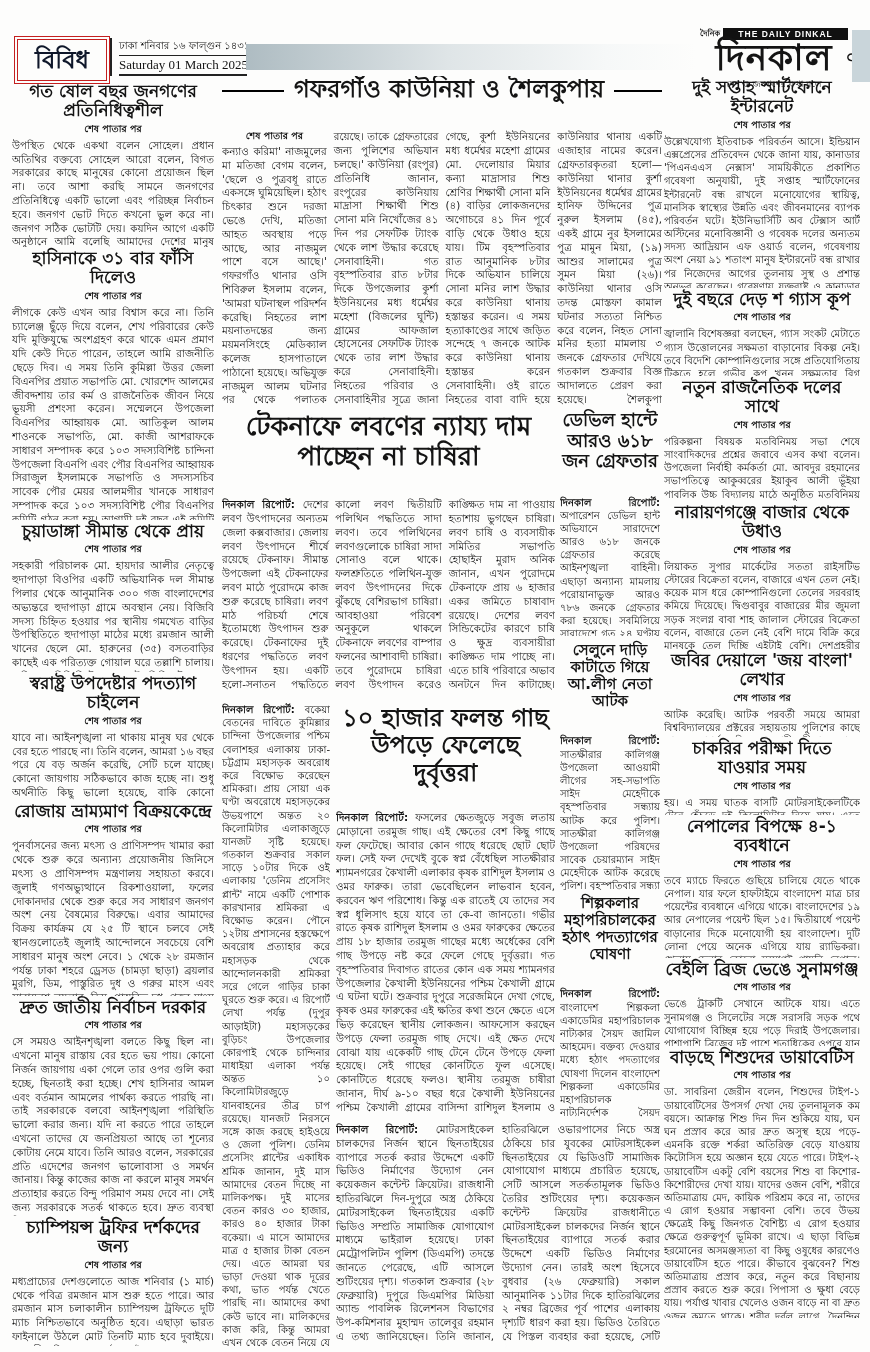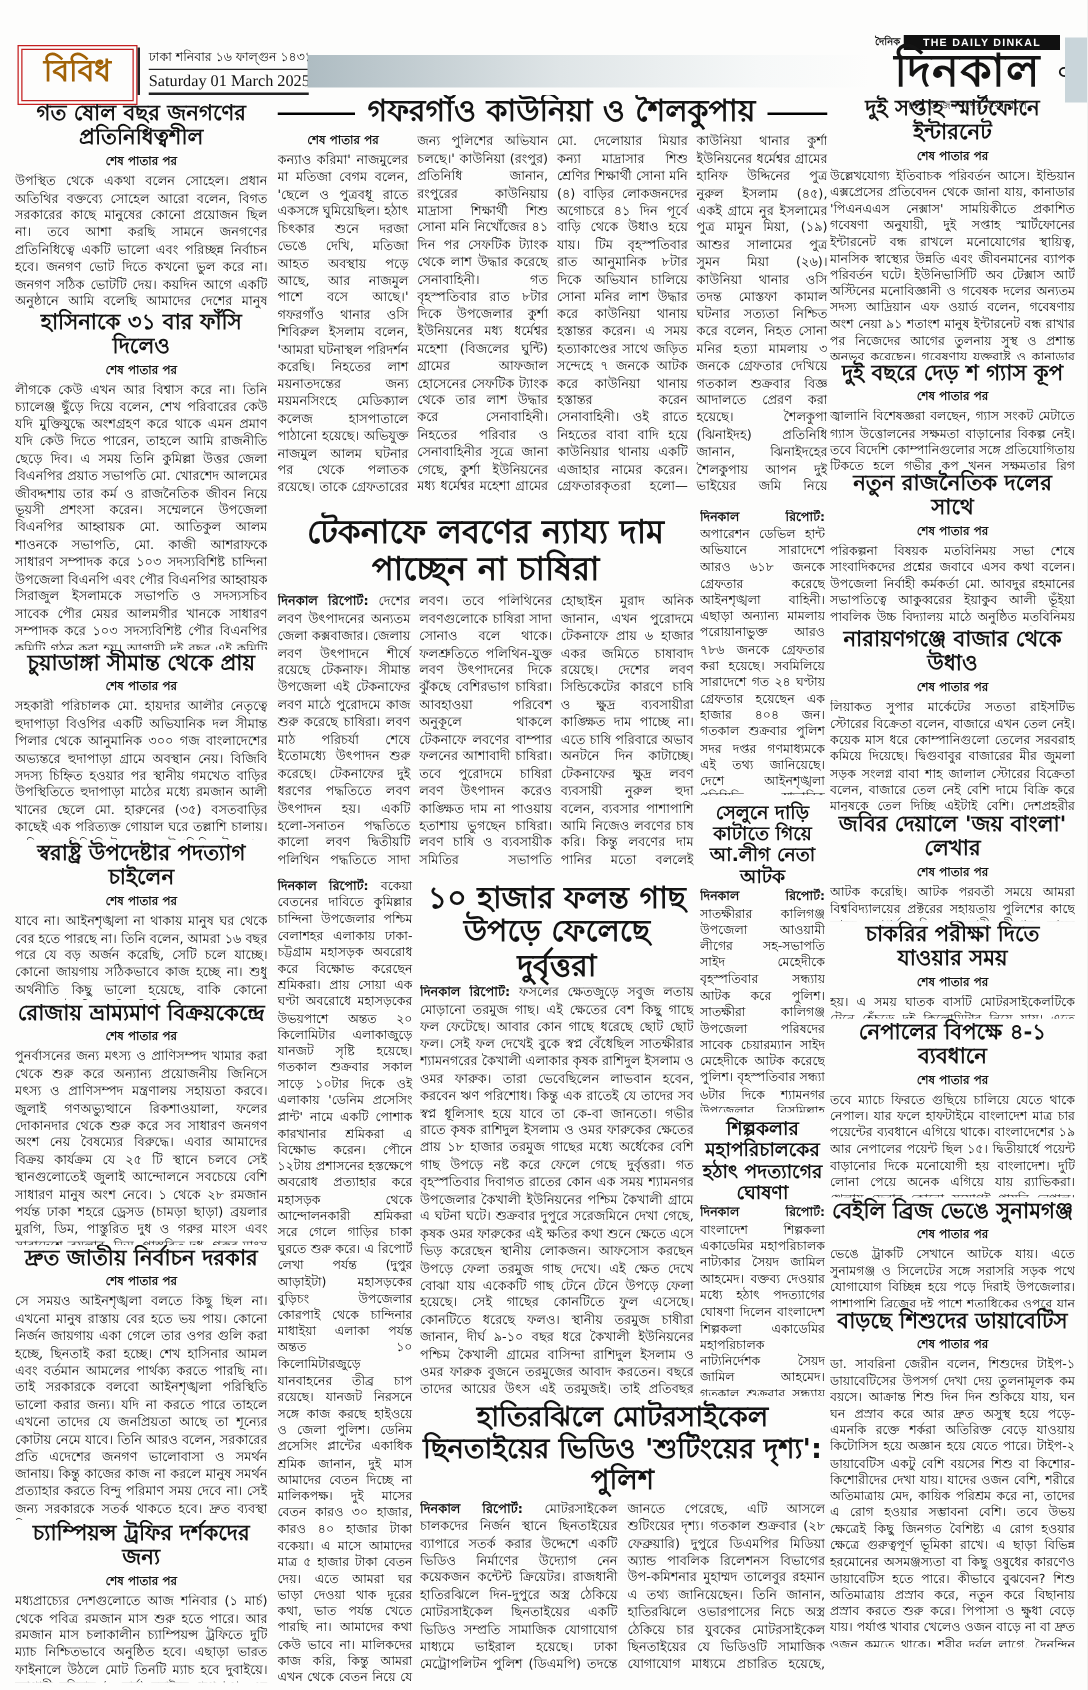--- a/index.html
+++ b/index.html
@@ -1,39 +1,39 @@
 <!DOCTYPE html>
 <html><head>
 <meta charset="utf-8">
 <style>
   html,body{margin:0;padding:0;background:#e8e8e8;}
   .page{position:relative;width:870px;height:1352px;background:#fdfdfc;overflow:hidden;
         font-family:"DejaVu Sans",sans-serif;color:#141414;}
   
   .sec-box{position:absolute;left:14px;top:36px;width:88px;height:40px;border:4px double #c41f1f;
            display:flex;align-items:center;justify-content:center;}
-  .sec-box span{color:#a16207;font-weight:bold;font-size:24px;line-height:1;font-family:Liberation Mono, monospace;}
+  .sec-box span{color:#0f172a;font-weight:bold;font-size:24px;line-height:1;}
   .date-box{position:absolute;left:110px;top:38px;width:128px;border-left:2px solid #222;padding-left:7px;}
   .date-bn{font-size:10px;font-weight:normal;white-space:nowrap;}
   .date-en{font-family:"Liberation Serif",serif;font-size:13px;border-top:1.5px solid #222;
            border-bottom:2.5px solid #222;padding:1px 0;white-space:nowrap;}
   .grad-bar{position:absolute;left:246px;top:44px;width:450px;height:26px;
             background:linear-gradient(to right,#aebcc2,#dfe5e7 45%,#f6f8f8 80%,#fdfdfc);}
   .logo{position:absolute;left:700px;top:27px;width:148px;text-align:center;background:#fdfdfc;}
   .logo-topline{display:flex;align-items:center;gap:3px;}
   .logo-pre{font-size:8px;font-weight:bold;}
   .logo-en{flex:1;background:#111;color:#fff;font-size:8.5px;font-weight:bold;
            letter-spacing:1px;padding:1px 12px;font-family:"Liberation Sans",sans-serif;}
   .logo-bn{font-size:36px;font-weight:900;line-height:1.02;letter-spacing:1px;}
   .logo-tag{font-size:9px;}
   .pageno{position:absolute;left:844px;top:40px;font-size:28px;}
   .edge-shade{position:absolute;left:852px;top:30px;width:18px;height:52px;background:#c9d5da;}
   
   .art{overflow:hidden;display:flex;flex-direction:column;}
-  .abs{position:absolute;}
+  .abs{position:absolute;gap:23px;}
   .hl{font-weight:bold;text-align:center;line-height:1.14;margin:2px 0 1px;}
   .h15{font-size:15px;}.h17{font-size:17px;}.h18{font-size:18px;}
   .h22{font-size:22px;}.h24{font-size:24px;}.h26{font-size:26px;}
   .kick{font-size:9.5px;font-weight:bold;text-align:center;margin:0 0 2px;}
   .bd{font-size:10.3px;line-height:1.34;text-align:justify;overflow:hidden;flex:1;
       text-justify:inter-word;}
   .bd .kick{column-span:none;}
   .sm .bd{font-size:10px;line-height:1.32;}
   .lead{font-weight:bold;}
   .cols2{column-count:2;column-gap:8px;column-fill:auto;}
@@ -136,41 +136,41 @@
   </section>
 
   <section class="art abs" style="left:336px;top:703px;width:219px;height:414px">
     <h2 class="hl h24">১০ হাজার ফলন্ত গাছ উপড়ে ফেলেছে দুর্বৃত্তরা</h2>
     <div class="bd">
       <span class="lead">দিনকাল রিপোর্ট: </span><span>ফসলের ক্ষেতজুড়ে সবুজ লতায় মোড়ানো তরমুজ গাছ। এই ক্ষেতের বেশ কিছু গাছে ফল ফেটেছে। আবার কোন গাছে ধরেছে ছোট ছোট ফল। সেই ফল দেখেই বুকে স্বপ্ন বেঁধেছিল সাতক্ষীরার শ্যামনগরের কৈখালী এলাকার কৃষক রাশিদুল ইসলাম ও ওমর ফারুক। তারা ভেবেছিলেন লাভবান হবেন, করবেন ঋণ পরিশোধ। কিন্তু এক রাতেই যে তাদের সব স্বপ্ন ধূলিসাৎ হয়ে যাবে তা কে-বা জানতো। গভীর রাতে কৃষক রাশিদুল ইসলাম ও ওমর ফারুকের ক্ষেতের প্রায় ১৮ হাজার তরমুজ গাছের মধ্যে অর্ধেকের বেশি গাছ উপড়ে নষ্ট করে ফেলে গেছে দুর্বৃত্তরা। গত বৃহস্পতিবার দিবাগত রাতের কোন এক সময় শ্যামনগর উপজেলার কৈখালী ইউনিয়নের পশ্চিম কৈখালী গ্রামে এ ঘটনা ঘটে। শুক্রবার দুপুরে সরেজমিনে দেখা গেছে, কৃষক ওমর ফারুকের এই ক্ষতির কথা শুনে ক্ষেতে এসে ভিড় করেছেন স্থানীয় লোকজন। আফসোস করছেন উপড়ে ফেলা তরমুজ গাছ দেখে। এই ক্ষেত দেখে বোঝা যায় একেকটি গাছ টেনে টেনে উপড়ে ফেলা হয়েছে। সেই গাছের কোনটিতে ফুল এসেছে। কোনটিতে ধরেছে ফলও। স্থানীয় তরমুজ চাষীরা জানান, দীর্ঘ ৯-১০ বছর ধরে কৈখালী ইউনিয়নের পশ্চিম কৈখালী গ্রামের বাসিন্দা রাশিদুল ইসলাম ও ওমর ফারুক বুজনে তরমুজের আবাদ করতেন। বছরে তাদের আয়ের উৎস এই তরমুজই। তাই প্রতিবছর এইসময়েরই অপেক্ষায় থাকেন তারা। বুকভরা স্বপ্ন নিয়ে এবারও ছয় বিঘা (২০০ শতাংশ) জমিতে তরমুজ আবাদ করেছেন তারা। কিন্তু দুর্বৃত্তরা ওমর ফারুকের সেই স্বপ্নকে শেষ করে দিয়েছে। তাই নিঃশেষ হয়ে পড়েছেন রাশিদুল ইসলাম ও ওমর ফারুকসহ তাদের পরিবার। তরমুজ চাষীরা বলছেন, রাশিদুল ইসলাম ও ওমর ফারুকের প্রায় পাঁচ লক্ষ টাকার ক্ষতি হয়েছে। ভুক্তভোগী কৃষক পশ্চিম কৈখালী এলাকার হযরত আলী গাজীর ছেলে ওমর ফারুক (৪২) বলেন, অনেক পরিশ্রম করে আমরা ক্ষেতে ফসল করেছি (করেছি)। আমাদের সব স্বপ্ন মাটি হয়ে (হয়ে) গেলো। আমরা তো কারোর ক্ষতি করিনি, আমাদের তো কারুও সঙ্গে তেমন কোন শত্রুতা নেই। সকালে ক্ষেতে আইসে (এসে) দেখি খ্যাতের (ক্ষেতের) গাছ উপড়ে ফেলেছে। মৃত হারুন উদ্দিন গাজীর ছেলে রাশিদুল ইসলাম বলেন, আমাদের গাছগুলো ভাল হয়েছে (হয়েছে), এইটি দেখেই পাশের লোকজন আমার এই ক্ষতিটা করেছে মনে হয়। আমরা কিভাবে এই ক্ষতি পোষাবো? ধার দেনা করে যা হোক তরমুজ চাষ করেছিলাম। এখন কিভাবে এই দেনা পরিশোধ করবো?। আমরা এর বিচার চাই। উপজেলা কৃষি কর্মকর্তা মো. নাজমুল হুদা বলেন, খুবই দুঃখজনক একটি ঘটনা। একজন কৃষকের পরিশ্রমের ক্ষেত এভাবে যারা নষ্ট করেছে, তাদের শনাক্ত করে আইনের আওতায় আনার দাবি জানাচ্ছি। শ্যামনগর থানার ভারপ্রাপ্ত কর্মকর্তা (ওসি) মো. হুমায়ুন কবির মোল্যা বলেন, এ বিষয়ে আমরা একটি অভিযোগ পেয়েছি। খবর পেয়ে ঘটনাস্থলে পুলিশ পাঠিয়েছি। তদন্ত সাপেক্ষে ব্যবস্থা নেওয়া হবে।</span>
     </div>
   </section>
 
   <section class="art abs sm" style="left:560px;top:408px;width:100px;height:228px">
+    <h2 class="hl h18">ডেভিল হান্টে আরও ৬১৮ জন গ্রেফতার</h2>
     <div class="bd">
       <span class="lead">দিনকাল রিপোর্ট: </span><span>অপারেশন ডেভিল হান্ট অভিযানে সারাদেশে আরও ৬১৮ জনকে গ্রেফতার করেছে আইনশৃঙ্খলা বাহিনী। এছাড়া অন্যান্য মামলায় পরোয়ানাভুক্ত আরও ৭৮৬ জনকে গ্রেফতার করা হয়েছে। সবমিলিয়ে সারাদেশে গত ২৪ ঘণ্টায় গ্রেফতার হয়েছেন এক হাজার ৪০৪ জন। গতকাল শুক্রবার পুলিশ সদর দপ্তর গণমাধ্যমকে এই তথ্য জানিয়েছে। দেশে আইনশৃঙ্খলা পরিস্থিতি স্বাভাবিক রাখতে ও সন্ত্রাসীদের আইনের আওতায় আনতে গত ৮ ফেব্রুয়ারি থেকে সারাদেশে অপারেশন ডেভিল হান্ট পরিচালনার সিদ্ধান্ত নেয় অন্তর্বর্তী সরকার।</span>
     </div>
   </section>
 
   <section class="art abs sm" style="left:560px;top:640px;width:100px;height:250px">
     <h2 class="hl h15">সেলুনে দাড়ি কাটাতে গিয়ে আ.লীগ নেতা আটক</h2>
     <div class="bd">
       <span class="lead">দিনকাল রিপোর্ট: </span><span>সাতক্ষীরার কালিগঞ্জ উপজেলা আওয়ামী লীগের সহ-সভাপতি সাইদ মেহেদীকে বৃহস্পতিবার সন্ধ্যায় আটক করে পুলিশ। সাতক্ষীরা কালিগঞ্জ উপজেলা পরিষদের সাবেক চেয়ারম্যান সাইদ মেহেদীকে আটক করেছে পুলিশ। বৃহস্পতিবার সন্ধ্যা ৬টার দিকে শ্যামনগর উপজেলার বিসমিল্লাহ সুপার মার্কেটের একটি সেলুন থেকে তাকে আটক করা হয়। সেলুন মালিক কর্তৃক জানান, গতকাল সন্ধ্যা সাড়ে ৬টার দিকে সাইদ মেহেদী তার লোকজনে দাড়ি কাটিয়ে আসেন। কিছুক্ষণ পর পুলিশ এসে তাকে থানায় নিয়ে যায়। আটক সাইদ মেহেদী কালিগঞ্জ উপজেলার মৌতলা ইউনিয়নের পানিয়া গ্রামের শামসুদ্দিন আহমেদের ছেলে। তিনি কালিগঞ্জ উপজেলা আওয়ামী লীগের সহ-সভাপতি ছিলেন।</span>
     </div>
   </section>
 
   <section class="art abs sm" style="left:560px;top:893px;width:100px;height:224px">
     <h2 class="hl h15">শিল্পকলার মহাপরিচালকের হঠাৎ পদত্যাগের ঘোষণা</h2>
     <div class="bd">
       <span class="lead">দিনকাল রিপোর্ট: </span><span>বাংলাদেশ শিল্পকলা একাডেমির মহাপরিচালক নাট্যকার সৈয়দ জামিল আহমেদ। বক্তব্য দেওয়ার মধ্যে হঠাৎ পদত্যাগের ঘোষণা দিলেন বাংলাদেশ শিল্পকলা একাডেমির মহাপরিচালক নাট্যনির্দেশক সৈয়দ জামিল আহমেদ। গতকাল শুক্রবার সন্ধ্যায় শিল্পকলা একাডেমিতে এক অনুষ্ঠানে বক্তব্য দিচ্ছিলেন তিনি। যখন মঞ্চে ছিলেন শিল্পকলা একাডেমির সচিব মোহাম্মদ হোসেন। তার হাতে পদত্যাগপত্র তুলে দেন জামিল আহমেদ। আকস্মিক এই ঘটনায় উপস্থিত লোকজন হতবাক হন। এদিন শিল্পকলা একাডেমিতে 'মুনীর চৌধুরী প্রথম জাতীয় নাট্যোৎসব' এর সমাপনী অনুষ্ঠান ছিল, এতে প্রধান অতিথি ছিলেন জামিল আহমেদ। বক্তব্যের মাঝেই পদত্যাগের ঘোষণাটি সামনে আনেন তিনি। তথ্য অনুযায়ী, বাংলাদেশ শিল্প একাডেমির মহাপরিচালকের পদত্যাগপত্র গ্রহণের এখতিয়ার নেই শিল্পকলার সচিবের।</span>
     </div>
   </section>
 
   <section class="art abs" style="left:336px;top:1120px;width:324px;height:226px">
-    <h2 class="hl h22">হাতিরঝিলে মোটরসাইকেল ছিনতাইয়ের ভিডিও 'শুটিংয়ের দৃশ্য': পুলিশ</h2>
     <div class="bd cols2" style="margin-top:3px">
       <span class="lead">দিনকাল রিপোর্ট: </span><span>মোটরসাইকেল চালকদের নির্জন স্থানে ছিনতাইয়ের ব্যাপারে সতর্ক করার উদ্দেশে একটি ভিডিও নির্মাণের উদ্যোগ নেন কয়েকজন কন্টেন্ট ক্রিয়েটর। রাজধানী হাতিরঝিলে দিন-দুপুরে অস্ত্র ঠেকিয়ে মোটরসাইকেল ছিনতাইয়ের একটি ভিডিও সম্প্রতি সামাজিক যোগাযোগ মাধ্যমে ভাইরাল হয়েছে। ঢাকা মেট্রোপলিটন পুলিশ (ডিএমপি) তদন্তে জানতে পেরেছে, এটি আসলে শুটিংয়ের দৃশ্য। গতকাল শুক্রবার (২৮ ফেব্রুয়ারি) দুপুরে ডিএমপির মিডিয়া অ্যান্ড পাবলিক রিলেশনস বিভাগের উপ-কমিশনার মুহাম্মদ তালেবুর রহমান এ তথ্য জানিয়েছেন। তিনি জানান, হাতিরঝিলে ওভারপাসের নিচে অস্ত্র ঠেকিয়ে চার যুবকের মোটরসাইকেল ছিনতাইয়ের যে ভিডিওটি সামাজিক যোগাযোগ মাধ্যমে প্রচারিত হয়েছে, সেটি আসলে সতর্কতামূলক ভিডিও তৈরির শুটিংয়ের দৃশ্য। কয়েকজন কন্টেন্ট ক্রিয়েটর রাজধানীতে মোটরসাইকেল চালকদের নির্জন স্থানে ছিনতাইয়ের ব্যাপারে সতর্ক করার উদ্দেশে একটি ভিডিও নির্মাণের উদ্যোগ নেন। তারই অংশ হিসেবে বুধবার (২৬ ফেব্রুয়ারি) সকাল আনুমানিক ১১টার দিকে হাতিরঝিলের ২ নম্বর ব্রিজের পূর্ব পাশের এলাকায় দৃশ্যটি ধারণ করা হয়। ভিডিও তৈরিতে যে পিস্তল ব্যবহার করা হয়েছে, সেটি খেলনা পিস্তল। জনসচেতনতামূলক ভিডিওটি তৈরি করে ফেসবুকে পোস্ট করলে কেউ কেউ সেই ভিডিওর খণ্ডিতাংশ সামাজিক যোগাযোগ মাধ্যমে ছড়িয়ে দেয়। পুলিশ জানায়, পূর্ণাঙ্গ ও প্রকৃত ঘটনা সম্পর্কে না জেনে সামাজিক যোগাযোগ মাধ্যমে এ ধরনের খণ্ডিত ভিডিও বা সংবাদ প্রচারে জনমনে শঙ্কা ও নিরাপত্তাহীনতা সৃষ্টির আশঙ্কা থাকে। প্রকৃত ঘটনা যাচাই না করে এ ধরনের খণ্ডিত ভিডিও বা সংবাদ প্রচারে সতর্ক থাকার জন্য ঢাকা মেট্রোপলিটন পুলিশের পক্ষ থেকে অনুরোধ করা হয়েছে।</span>
     </div>
   </section>
 
   <div id="c6" class="sm">
     <section class="art" style="height:212px">
       <h2 class="hl h17">দুই সপ্তাহ স্মার্টফোনে ইন্টারনেট</h2>
       <div class="kick">শেষ পাতার পর</div>
       <div class="bd"><span>উল্লেখযোগ্য ইতিবাচক পরিবর্তন আসে। ইন্ডিয়ান এক্সপ্রেসের প্রতিবেদন থেকে জানা যায়, কানাডার 'পিএনএএস নেক্সাস' সাময়িকীতে প্রকাশিত গবেষণা অনুযায়ী, দুই সপ্তাহ স্মার্টফোনের ইন্টারনেট বন্ধ রাখলে মনোযোগের স্থায়িত্ব, মানসিক স্বাস্থ্যের উন্নতি এবং জীবনমানের ব্যাপক পরিবর্তন ঘটে। ইউনিভার্সিটি অব টেক্সাস আর্ট অস্টিনের মনোবিজ্ঞানী ও গবেষক দলের অন্যতম সদস্য আদ্রিয়ান এফ ওয়ার্ড বলেন, গবেষণায় অংশ নেয়া ৯১ শতাংশ মানুষ ইন্টারনেট বন্ধ রাখার পর নিজেদের আগের তুলনায় সুস্থ ও প্রশান্ত অনুভব করেছেন। গবেষণায় যুক্তরাষ্ট্র ও কানাডার ৪৬৭ জন অংশগ্রহণকারীকে দুটি দলে ভাগ করা হয়, যা একটি 'ইন্টারভেনশন' অন্যটি 'কন্ট্রোল'। প্রথম দলের স্মার্টফোনে একটি বিশেষ অ্যাপ ইনস্টল করা হয়, যা তাদের মোবাইল ইন্টারনেট (ওয়াই-ফাই ও মোবাইল ডেটা) দুই সপ্তাহের জন্য বন্ধ রাখে। তবে তারা ফোনকল, মেসেজ ও টেক্সটে ইন্টারনেট ব্যবহার করতে পেরেছেন। অন্যদিকে দ্বিতীয় দলকে শুরুতে ইন্টারনেট ব্যবহারের অনুমতি দেয়া হয়, পরে তাদেরও একই নিয়মে রাখা হয়। পরীক্ষার শেষে গবেষকরা দেখতে পান, যারা স্মার্টফোনে ইন্টারনেট বন্ধ রেখেছিলেন, তাদের মানসিক স্বাস্থ্য, মনোযোগের স্থায়িত্ব ও জীবনমানের উল্লেখযোগ্য উন্নতি হয়েছে। সেসব নিয়ে বেশ কিছু বিষয় উল্লেখ করে গবেষকরা বলেন- মস্তিষ্কের ধ্যান কমে। গবেষণায় সবচেয়ে গুরুত্বপূর্ণ বিষয়টি হলো মনোযোগ ক্ষমতার উন্নতি। ইন্টারনেট বন্ধ রাখা অংশগ্রহণকারীরা স্থায়ী মনোযোগ পরীক্ষায় চমৎকার ফলাফল করেছেন। গবেষকদের মতে, তাদের মস্তিষ্কের কার্যক্ষমতা এমন এক পর্যায়ে পৌঁছেছে, যা সাধারণত বয়স ১০ বছর কম হলে দেখা যায়।</span></div>

